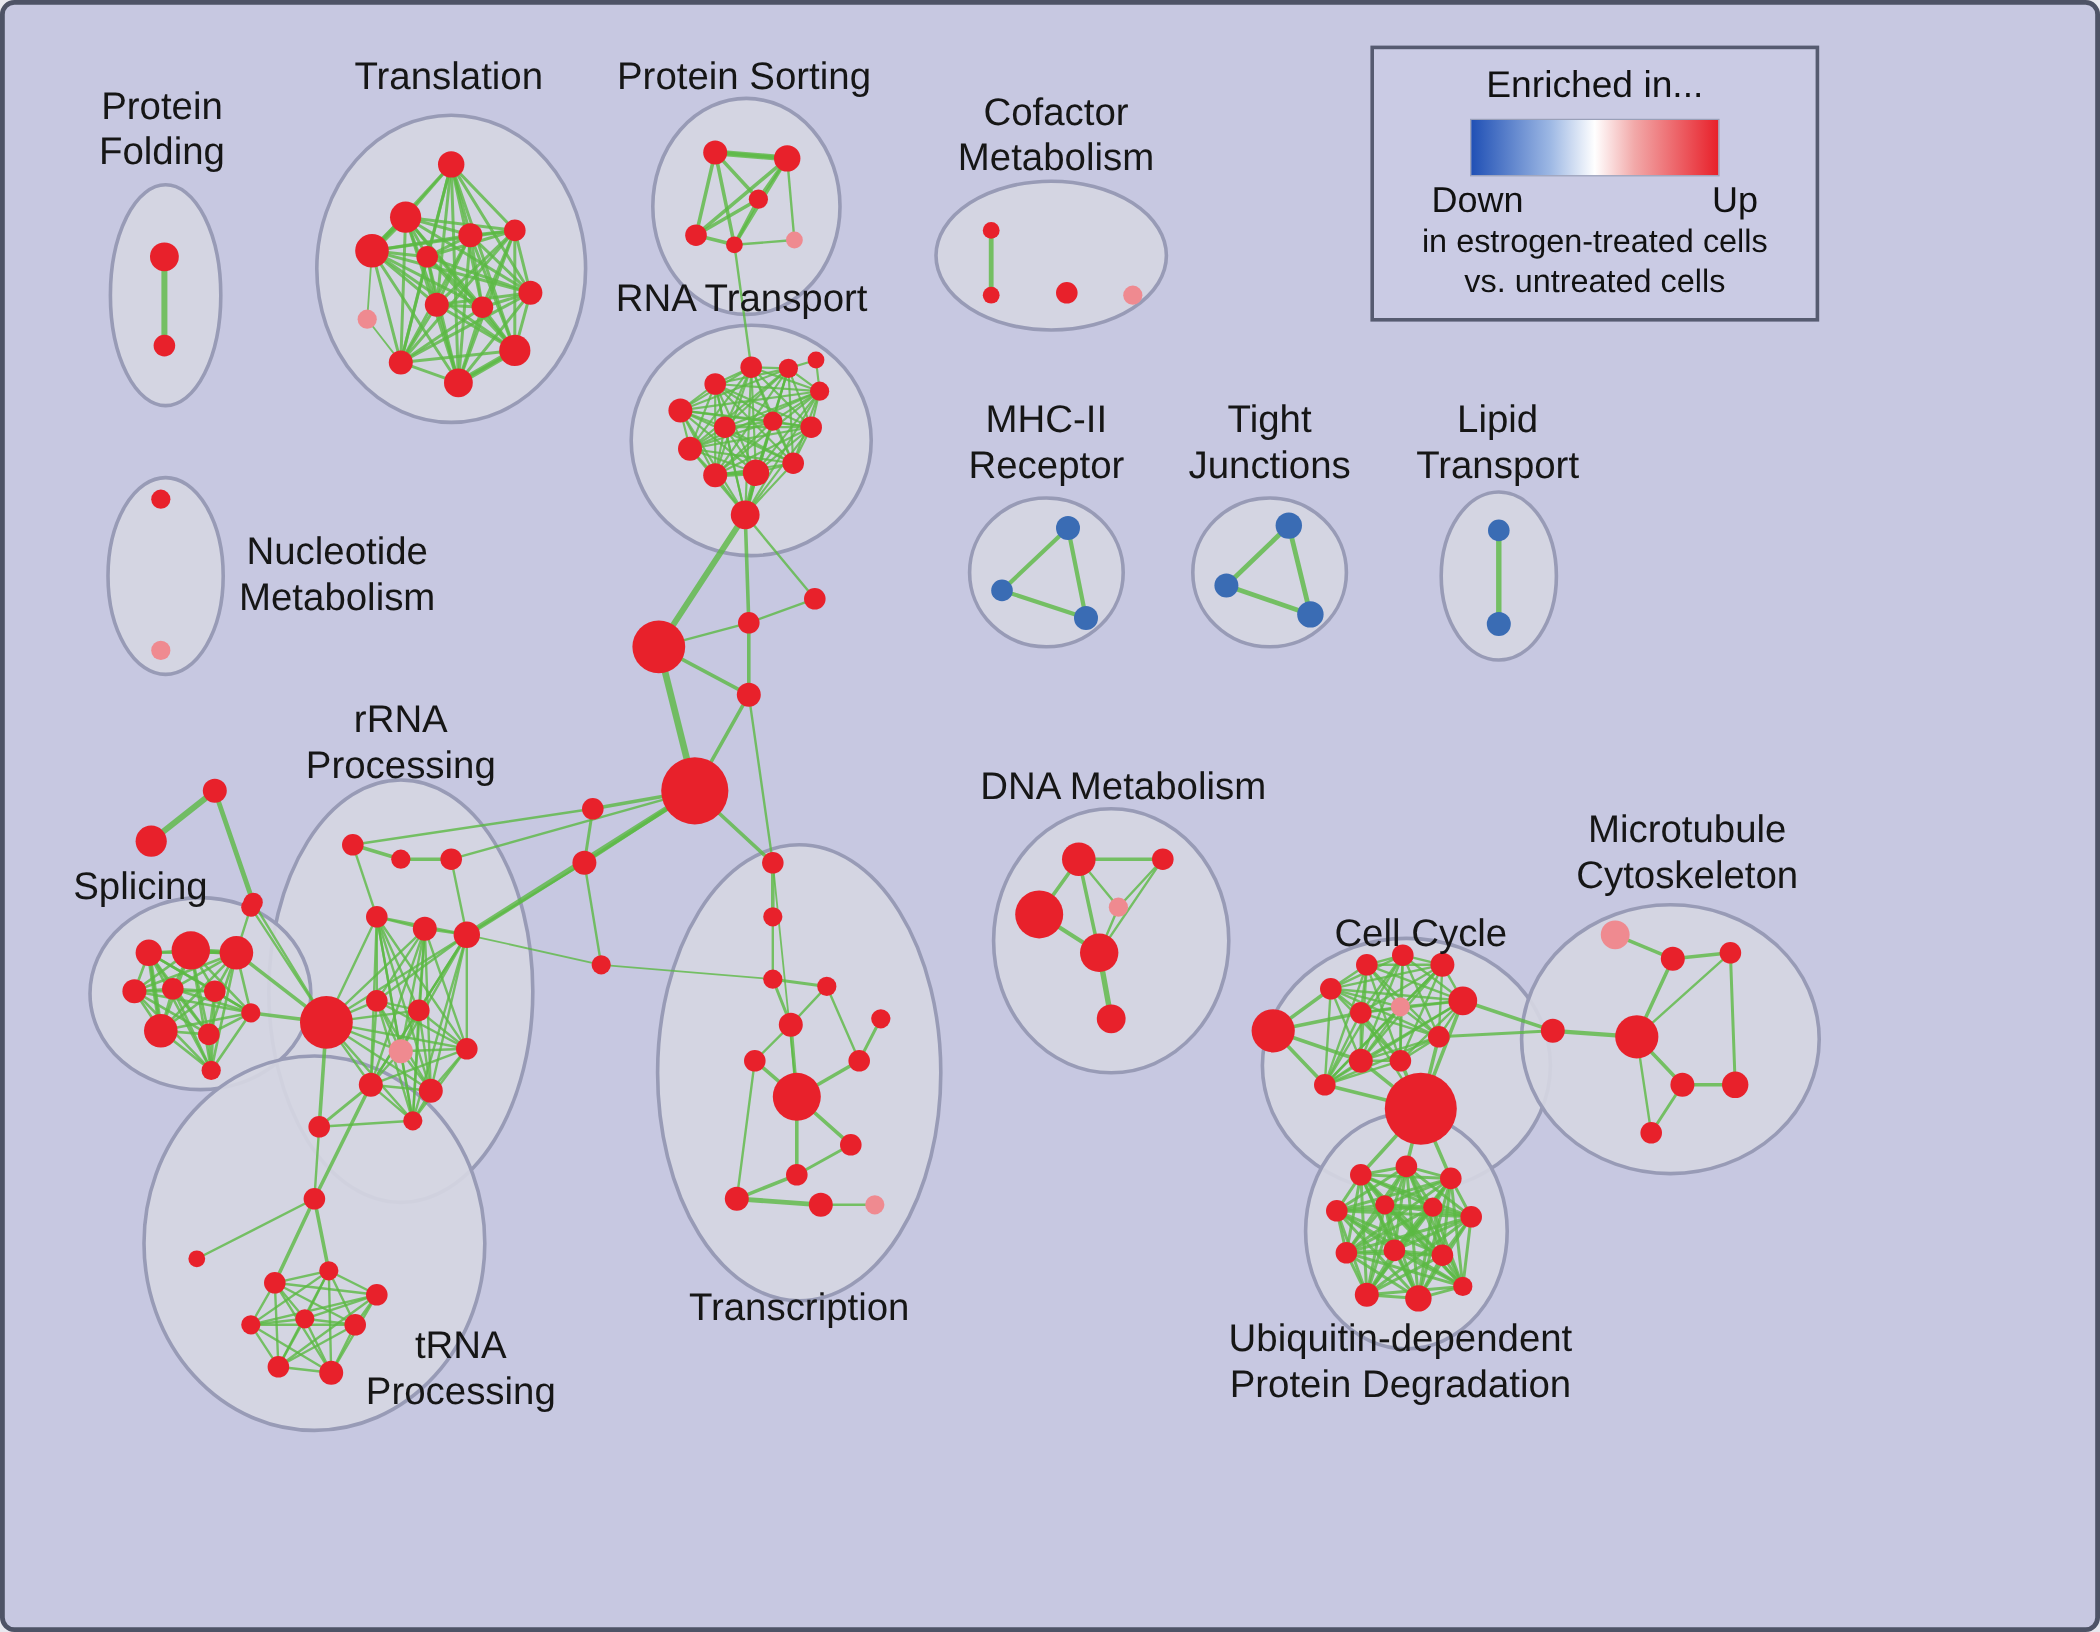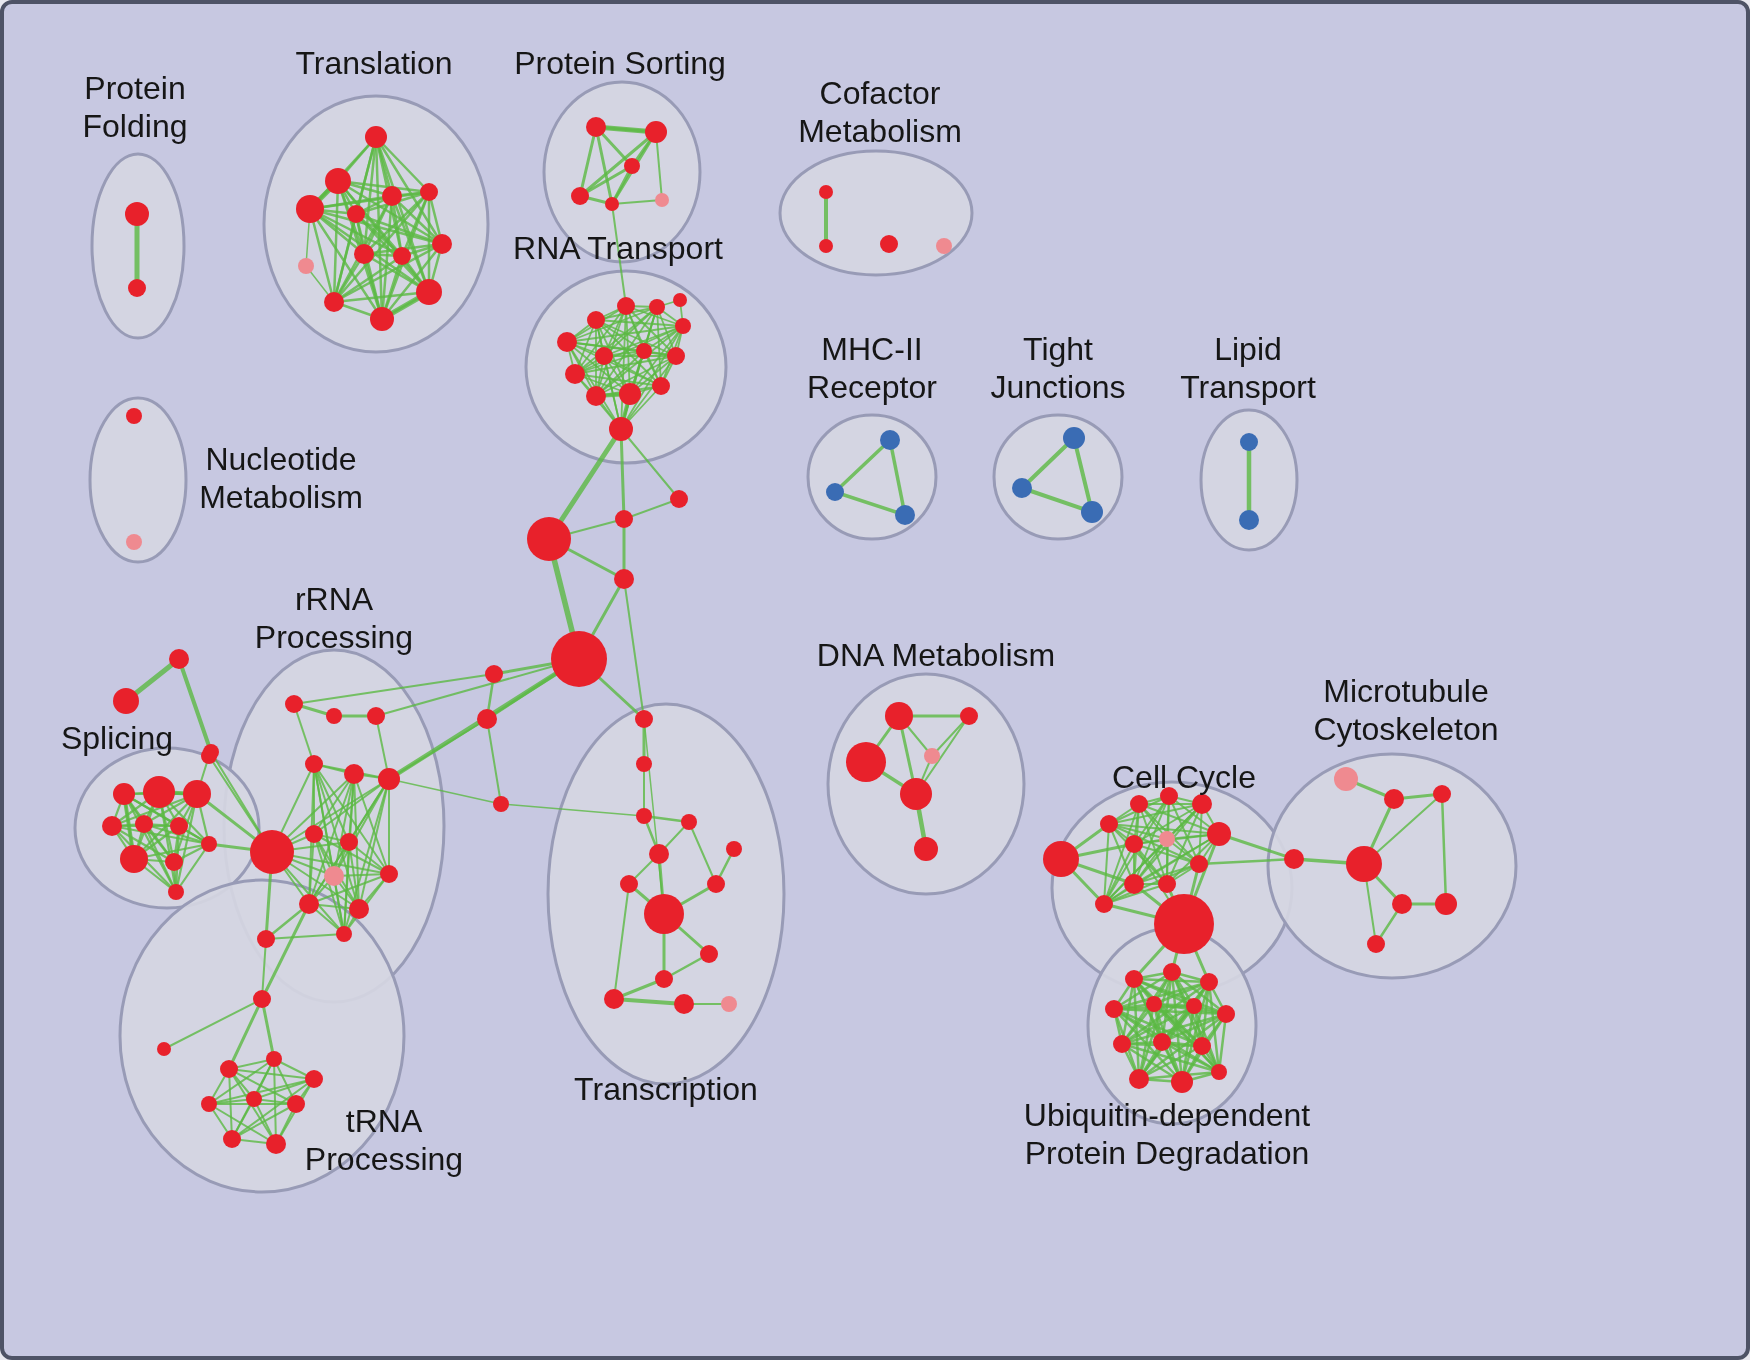--- a/index.html
+++ b/index.html
@@ -762,13 +762,23 @@
         <text x="662" y="1096" class="lbl">Transcription</text>
         <text x="932" y="662" class="lbl">DNA Metabolism</text>
         <text x="1180" y="784" class="lbl">Cell Cycle</text>
         <text x="1402" y="698" class="lbl">Microtubule</text>
         <text x="1402" y="736" class="lbl">Cytoskeleton</text>
         <text x="1163" y="1122" class="lbl">Ubiquitin-dependent</text>
         <text x="1163" y="1160" class="lbl">Protein Degradation</text>
       </g>
     </svg>
 
+  <div class="legend">
+    <div class="legend-title">Enriched in...</div>
+    <div class="legend-bar" id="legend-bar" style="background: linear-gradient(to right, rgb(32, 80, 181) 0%, rgb(157, 184, 228) 32%, rgb(255, 255, 255) 50%, rgb(242, 169, 169) 66%, rgb(232, 32, 42) 100%);"></div>
+    <div class="legend-ends">
+      <span>Down</span>
+      <span>Up</span>
+    </div>
+    <div class="legend-line">in estrogen-treated cells</div>
+    <div class="legend-line">vs. untreated cells</div>
+  </div>
 </div>
 
 </body></html>

